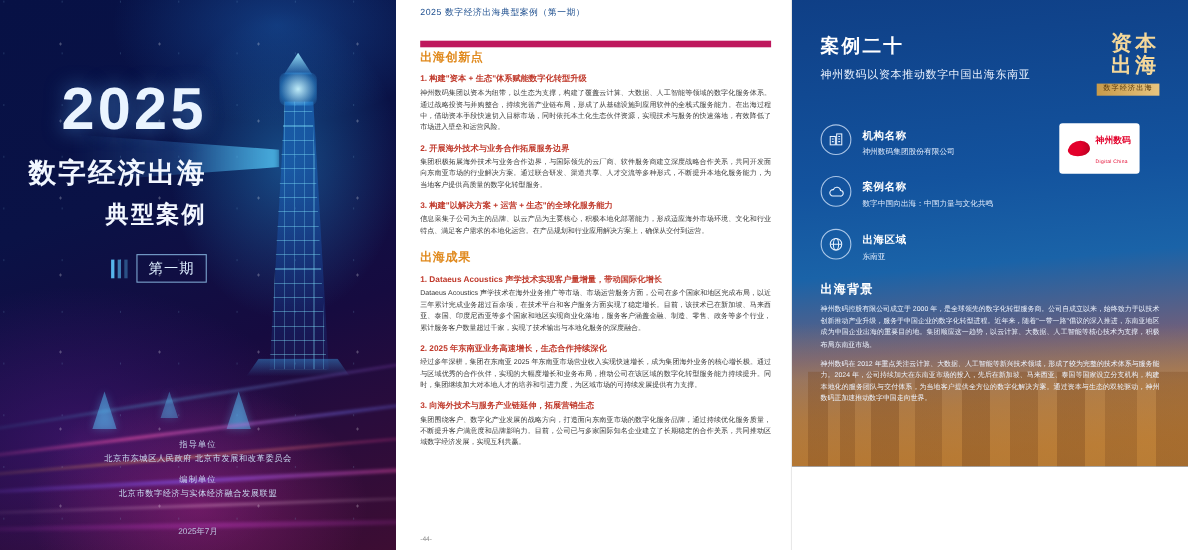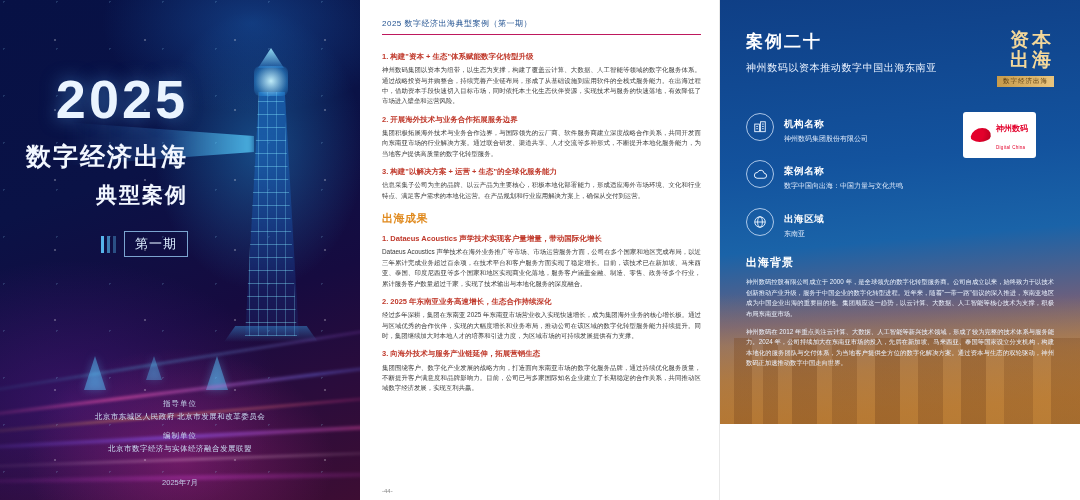--- a/index.html
+++ b/index.html
@@ -229,26 +229,26 @@
     width: 360px;
     flex: 0 0 360px;
     height: 500px;
     background: #ffffff;
     padding: 0;
     box-sizing: border-box;
     border-right: 1px solid #e8e8e8;
   }
   .mid-header {
     position: absolute;
-    top: 18px; left: 22px; right: 18px;
+    top: 6px; left: 22px; right: 18px;
     font-size: 8px;
     color: #1e4f8f;
     letter-spacing: .5px;
-    padding-bottom: 5px;
-    border-bottom: 1px solid #be185d;
+    padding-bottom: 20px;
+    border-bottom: 6px solid #be185d;
   }
   .mid-body {
     position: absolute;
     top: 44px; left: 22px; right: 18px; bottom: 20px;
   }
   .sec-title {
     color: #e08a1e;
     font-size: 11px;
     font-weight: bold;
     margin: 10px 0 6px 0;
@@ -480,20 +480,21 @@
       <div class="cf-label">编制单位</div>
       <div class="cf-orgs">北京市数字经济与实体经济融合发展联盟</div>
       <div class="cf-date">2025年7月</div>
     </div>
   </div>
 
   <div class="mid">
     <div class="mid-header">2025 数字经济出海典型案例（第一期）</div>
     <div class="mid-body">
 
+      <div class="sec-title">出海创新点</div>
       <div class="sub-title">1. 构建"资本 + 生态"体系赋能数字化转型升级</div>
       <p class="para">神州数码集团以资本为纽带，以生态为支撑，构建了覆盖云计算、大数据、人工智能等领域的数字化服务体系。通过战略投资与并购整合，持续完善产业链布局，形成了从基础设施到应用软件的全栈式服务能力。在出海过程中，借助资本手段快速切入目标市场，同时依托本土化生态伙伴资源，实现技术与服务的快速落地，有效降低了市场进入壁垒和运营风险。</p>
       <div class="sub-title">2. 开展海外技术与业务合作拓展服务边界</div>
       <p class="para">集团积极拓展海外技术与业务合作边界，与国际领先的云厂商、软件服务商建立深度战略合作关系，共同开发面向东南亚市场的行业解决方案。通过联合研发、渠道共享、人才交流等多种形式，不断提升本地化服务能力，为当地客户提供高质量的数字化转型服务。</p>
       <div class="sub-title">3. 构建"以解决方案 + 运营 + 生态"的全球化服务能力</div>
       <p class="para">信息采集子公司为主的品牌、以云产品为主要核心，积极本地化部署能力，形成适应海外市场环境、文化和行业特点、满足客户需求的本地化运营。在产品规划和行业应用解决方案上，确保从交付到运营。</p>
 
       <div class="sec-title">出海成果</div>
       <div class="sub-title">1. Dataeus Acoustics 声学技术实现客户量增量，带动国际化增长</div>
       <p class="para">Dataeus Acoustics 声学技术在海外业务推广等市场、市场运营服务方面，公司在多个国家和地区完成布局，以近三年累计完成业务超过百余项，在技术平台和客户服务方面实现了稳定增长。目前，该技术已在新加坡、马来西亚、泰国、印度尼西亚等多个国家和地区实现商业化落地，服务客户涵盖金融、制造、零售、政务等多个行业，累计服务客户数量超过千家，实现了技术输出与本地化服务的深度融合。</p>

